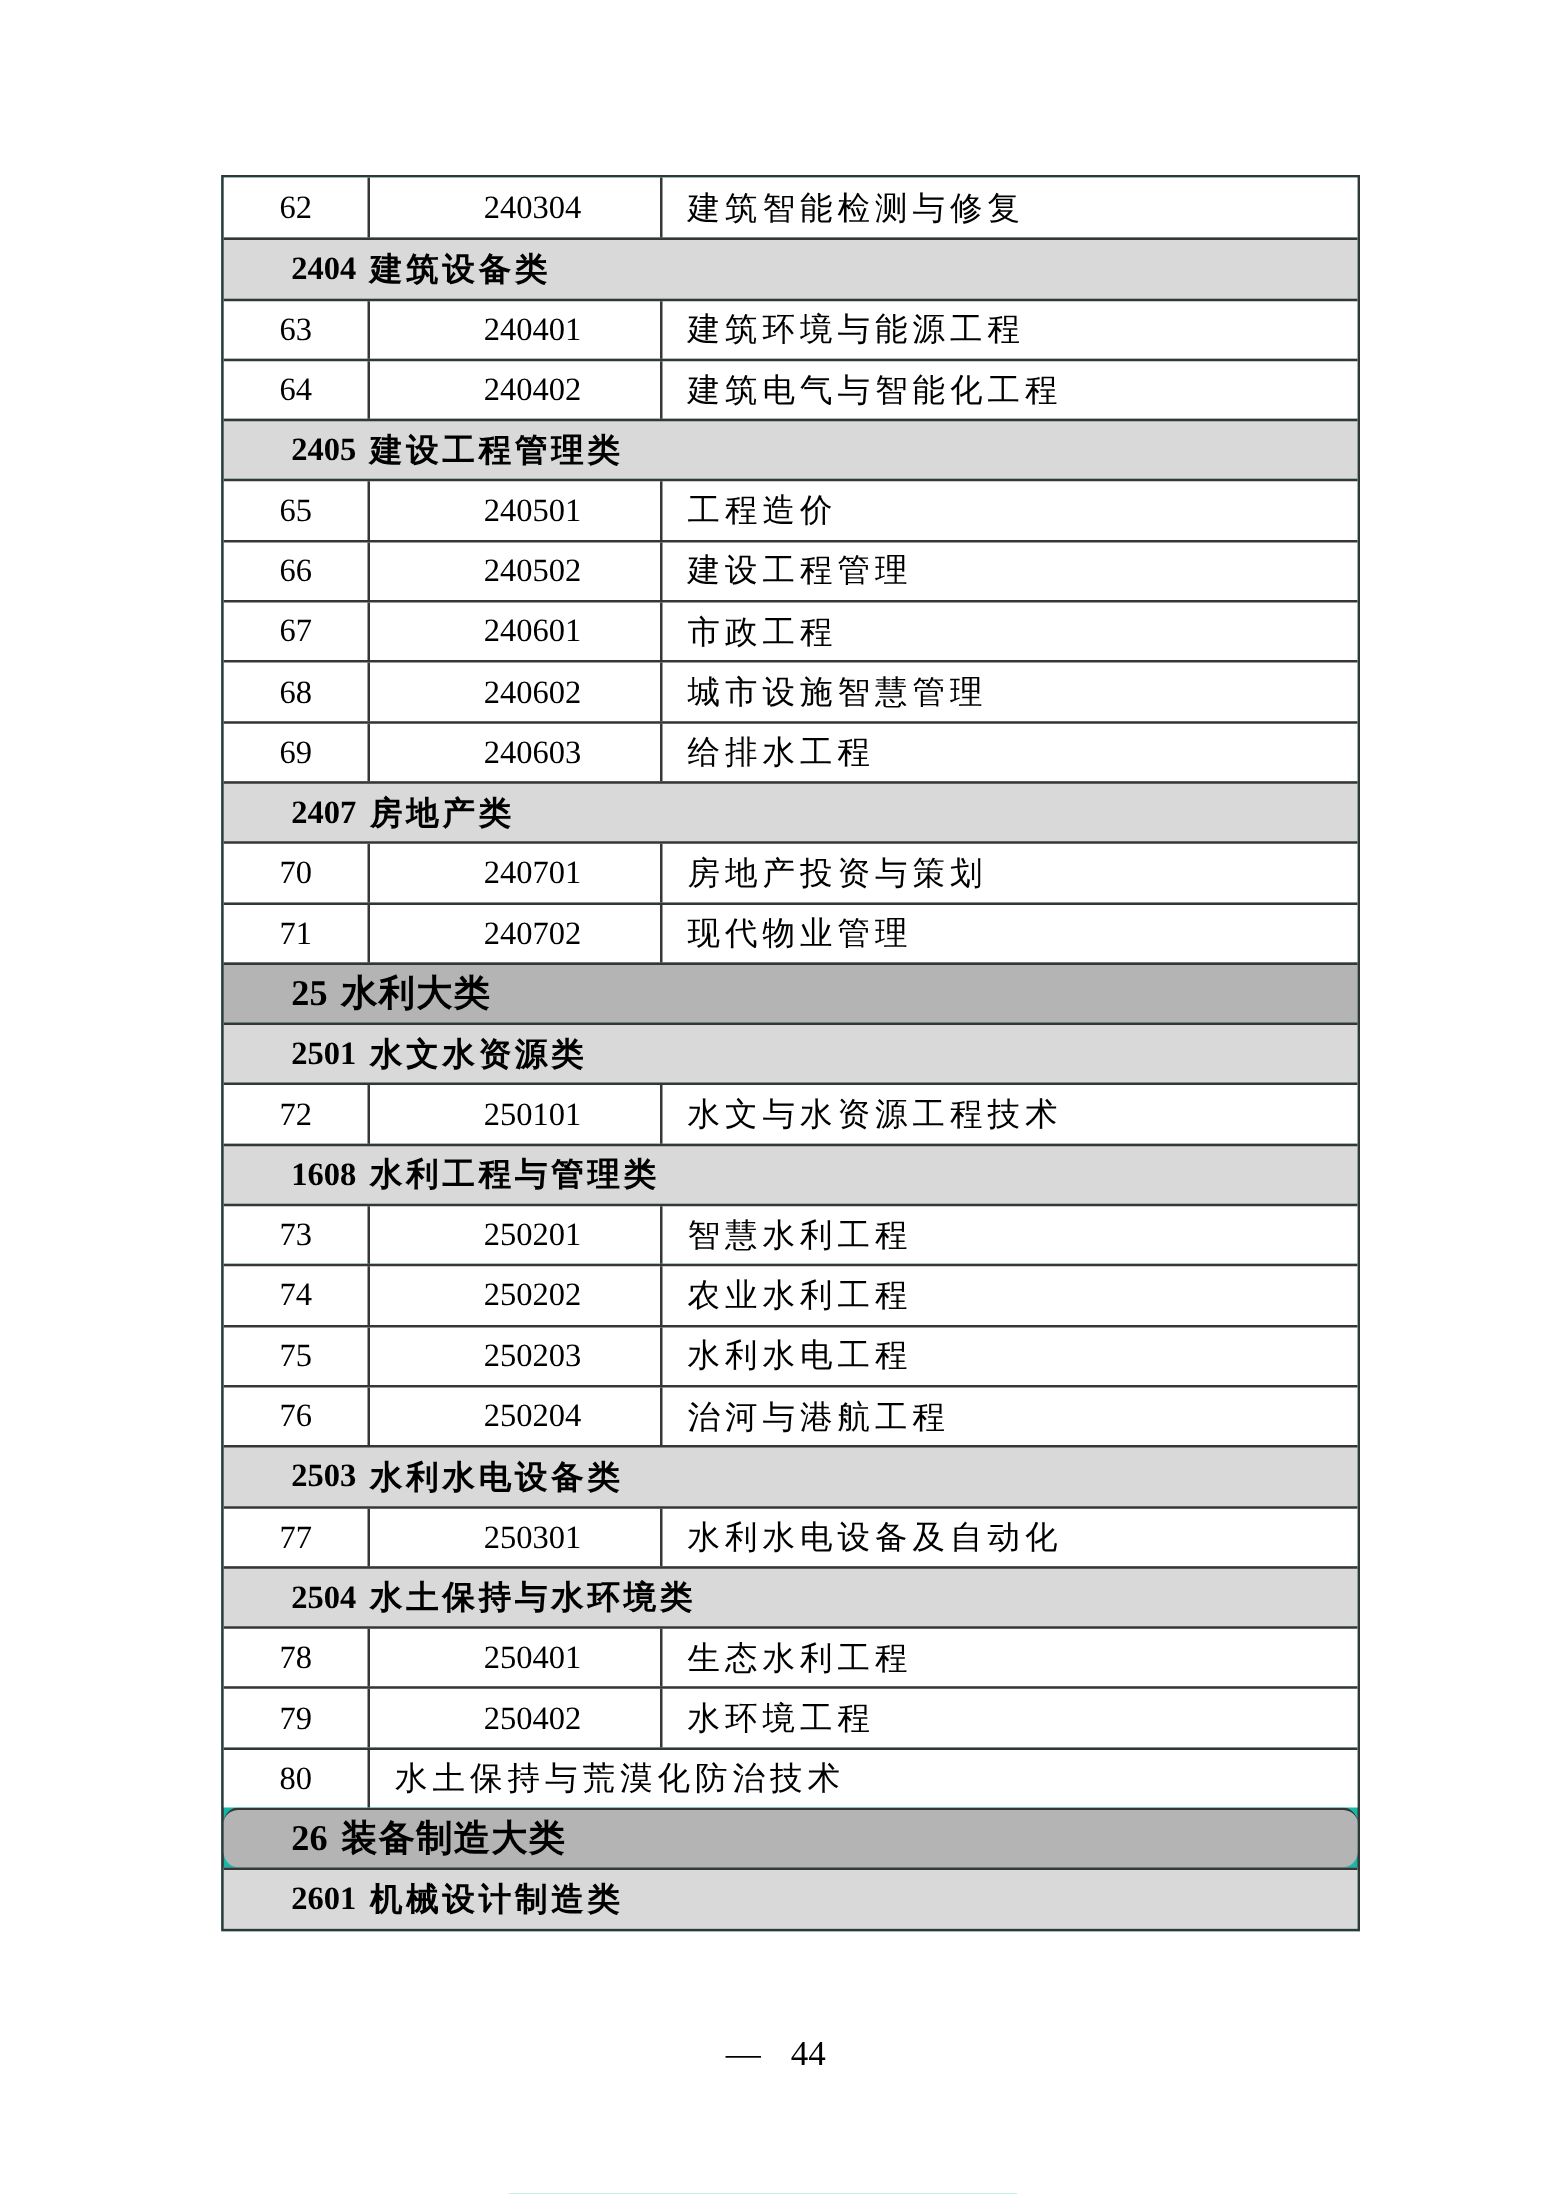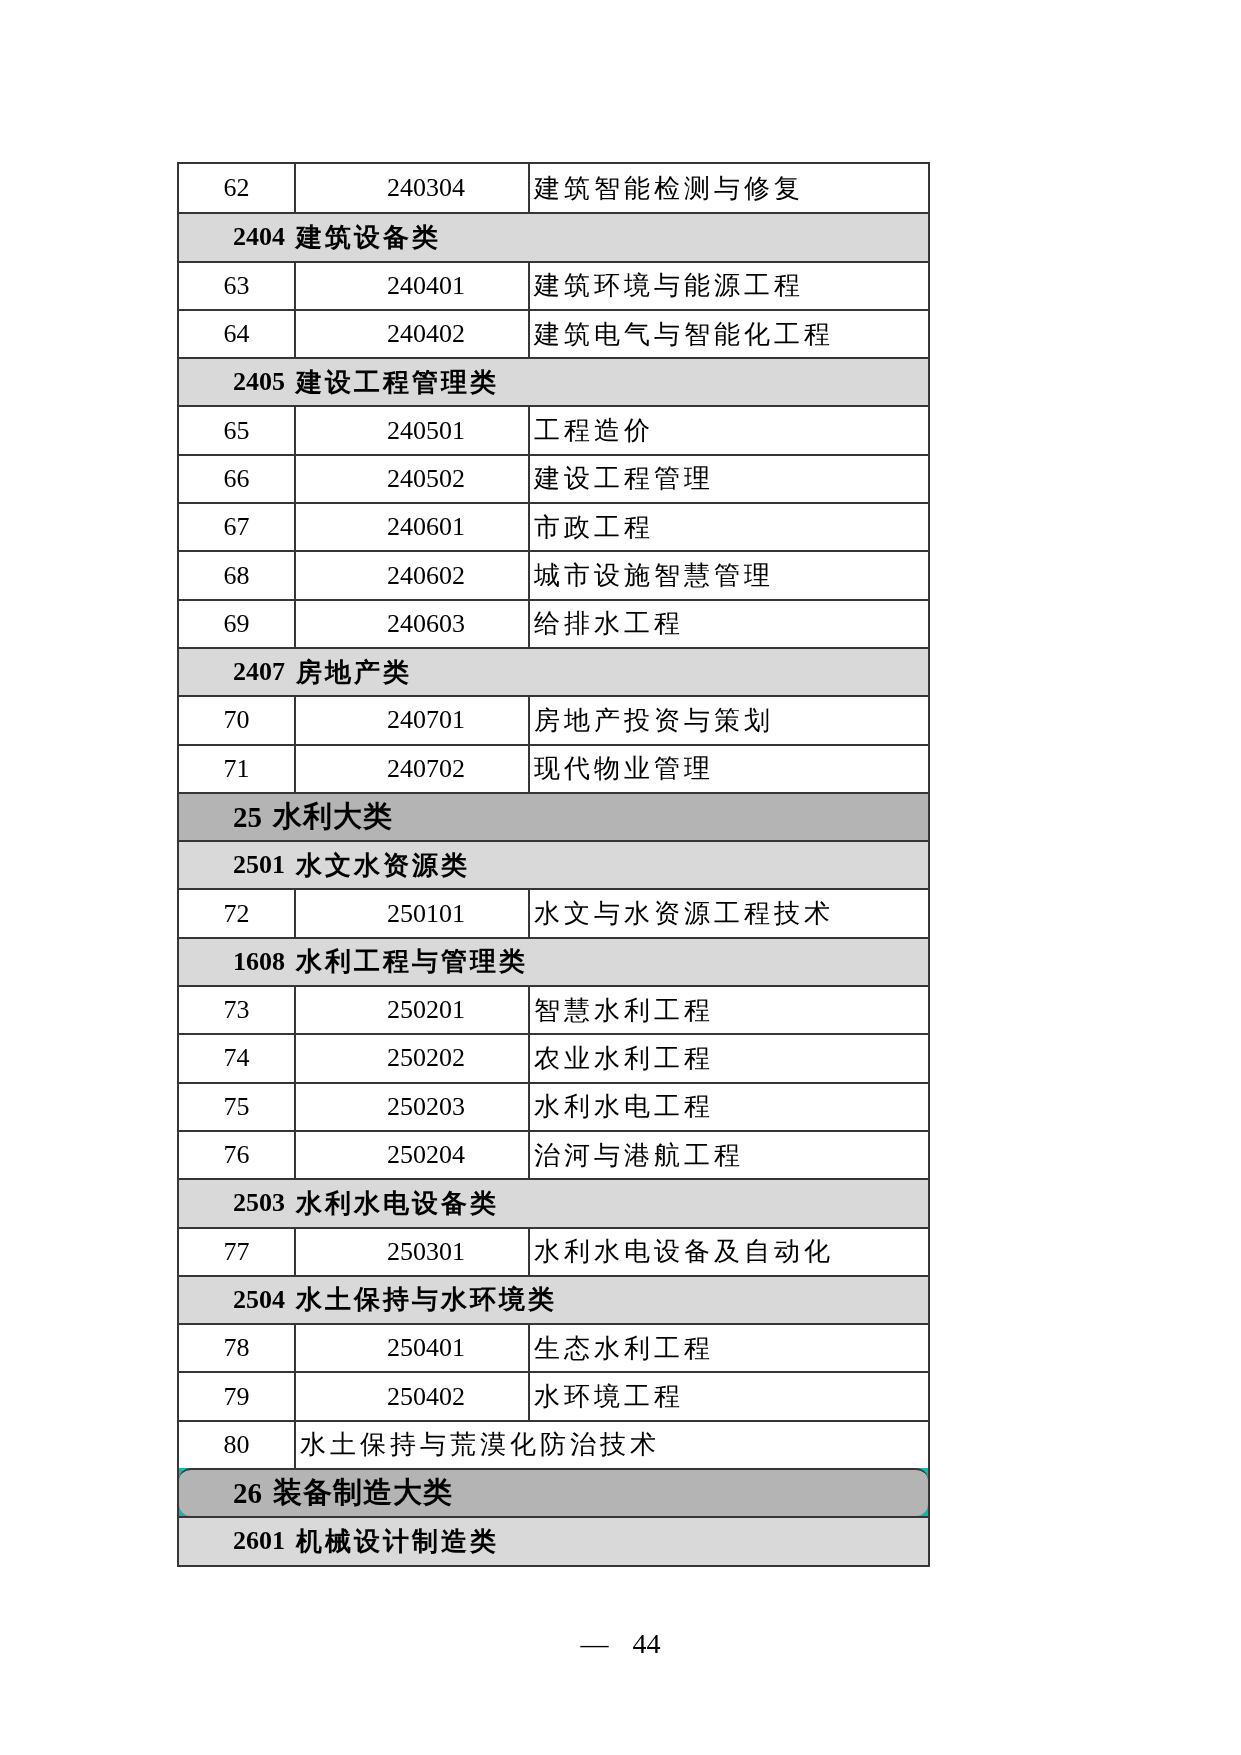--- a/index.html
+++ b/index.html
@@ -6,22 +6,22 @@
   body {
     width: 1241px; height: 1755px;
     background: #ffffff;
     position: relative;
     font-family: "Liberation Serif", "DejaVu Serif", serif;
     color: #000000;
     overflow: hidden;
   }
   .majors-table {
     position: absolute;
-    left: 177px; top: 162px;
-    width: 753px;
+    left: 177px; top: 140px;
+    width: 911px;
     border: 2px solid #363636;
     box-sizing: border-box;
     background: #14b8a6;
   }
   .row {
     display: flex;
     height: 48.3px;
     box-sizing: border-box;
     border-top: 2px solid #363636;
     align-items: stretch;
@@ -41,21 +41,21 @@
     border-right: 2px solid #363636;
   }
   .data-row .code-cell {
     width: 234px;
     justify-content: center;
     border-right: 2px solid #363636;
     padding-left: 28px;
   }
   .data-row .name-cell {
     flex: 1;
-    padding-left: 4px;
+    padding-left: 20px;
     letter-spacing: 4px;
   }
   .header-row .header-cell {
     width: 100%;
     padding-left: 11px;
     font-weight: bold;
   }
   .header-row.section { font-size: 26px; }
   .header-row.major   { font-size: 29px; }
   .hnum { margin-right: 11px; letter-spacing: 0; margin-left: 43px; }

